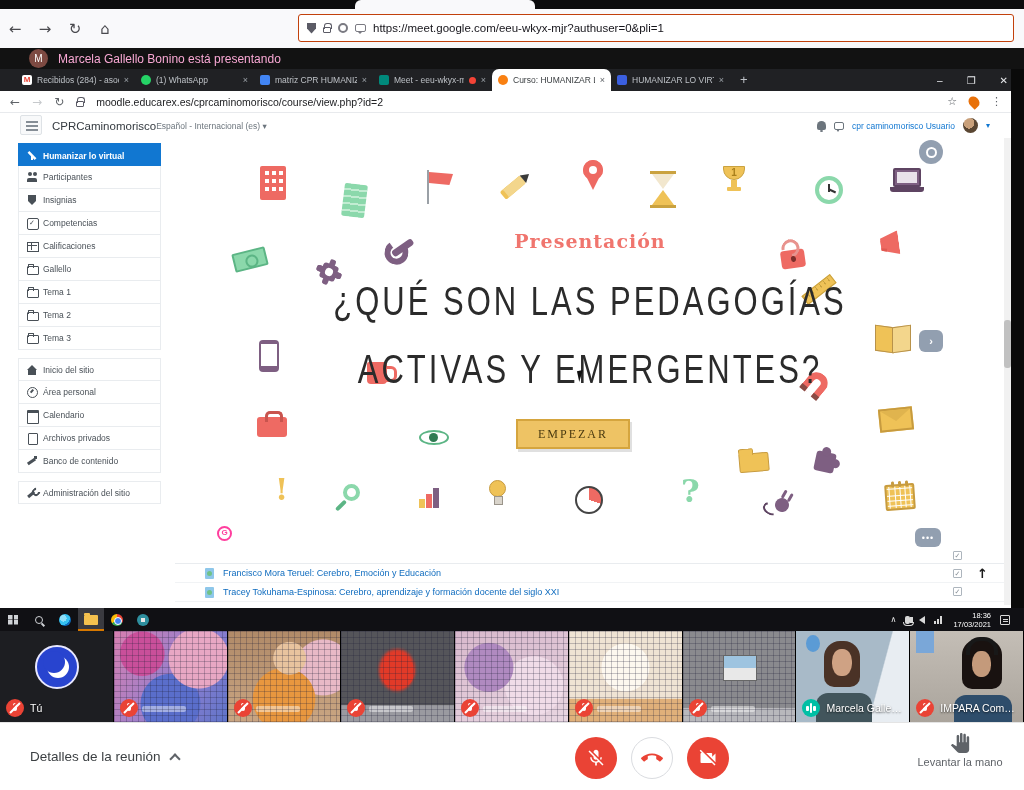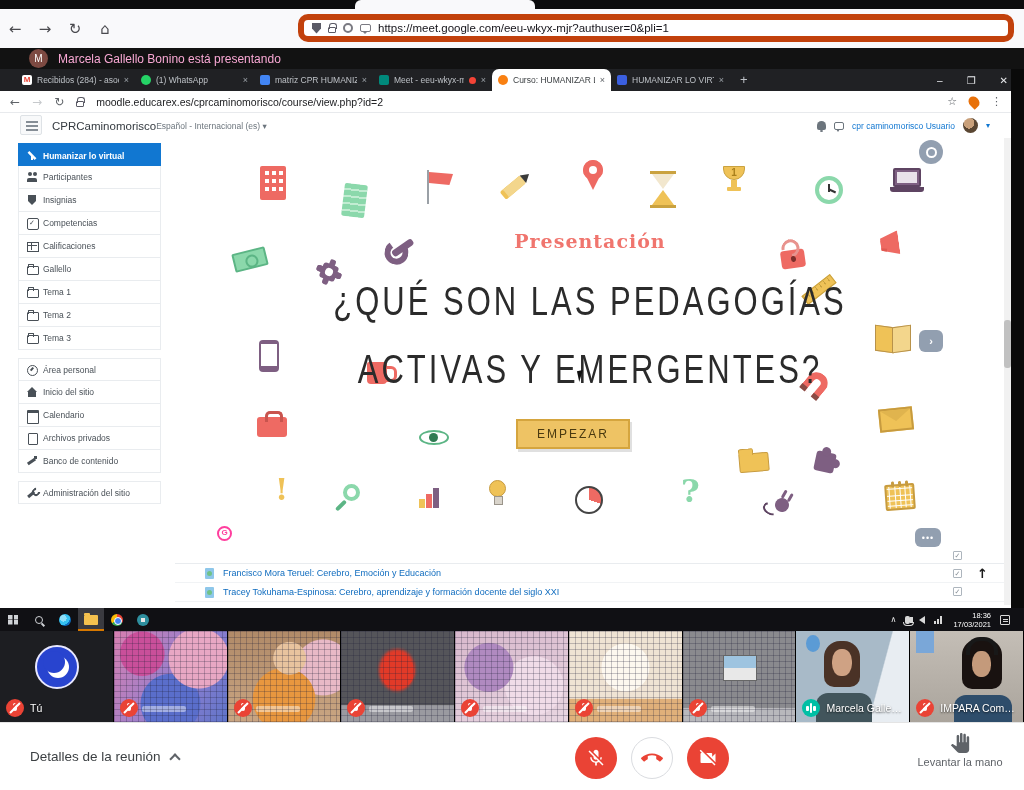--- a/index.html
+++ b/index.html
@@ -4,21 +4,21 @@
 <style>
 *{margin:0;padding:0;box-sizing:border-box}
 html,body{width:1024px;height:790px}
 body{position:relative;font-family:"Liberation Sans",sans-serif;background:#000;overflow:hidden}
 .abs{position:absolute}
 
 #ff-tabstrip{left:0;top:0;width:1024px;height:9px;background:#0c0c0d}
 #ff-activetab{left:355px;top:0;width:180px;height:9px;background:#f9f9fb;border-radius:6px 6px 0 0}
 #ff-toolbar{left:0;top:9px;width:1024px;height:39px;background:#f9f9fb;display:flex;align-items:center}
 .ff-nav{color:#4a4a4f;font-size:15px;width:30px;text-align:center;font-family:"DejaVu Sans",sans-serif}
-#ff-urlbar{position:absolute;left:298px;top:5px;width:716px;height:28px;background:#fff;border:6px solid #c2410c;border-radius:10px;display:flex;align-items:center;padding:0 8px;gap:7px}
+#ff-urlbar{position:absolute;left:298px;top:5px;width:716px;height:28px;background:#fff;border:1px solid #c2410c;border-radius:3px;display:flex;align-items:center;padding:0 8px;gap:7px}
 .shield{width:9px;height:11px;background:#5b5b66;clip-path:polygon(0 0,100% 0,100% 55%,50% 100%,0 55%)}
 .lockicon{width:8px;height:6px;border:1px solid #5b5b66;border-radius:1px;position:relative;margin-top:4px}
 .lockicon::before{content:"";position:absolute;width:6px;height:5px;border:1px solid #5b5b66;border-bottom:none;border-radius:3px 3px 0 0;left:0;top:-5px}
 .ext1{width:10px;height:10px;border-radius:50%;border:2px solid #7a7a82}
 .ext2{width:11px;height:8px;border:1.5px solid #7a7a82;border-radius:2px;position:relative}
 .ext2::after{content:"";position:absolute;left:1px;bottom:-3px;border-left:3px solid transparent;border-right:3px solid transparent;border-top:3px solid #7a7a82}
 #ff-url{font-size:11.5px;color:#15141a;white-space:nowrap;overflow:hidden}
 
 #banner{left:0;top:48px;width:1024px;height:21px;background:#121212;display:flex;align-items:center}
 #banner-avatar{position:absolute;left:29px;top:1px;width:19px;height:19px;border-radius:50%;background:#7d4a42;color:#fff;font-size:10px;display:flex;align-items:center;justify-content:center}
@@ -93,21 +93,21 @@
 .si-brush::before{left:0;top:4px;width:9px;height:3px;background:currentColor;transform:rotate(-35deg)}
 .si-brush::after{left:7px;top:0;width:3px;height:3px;background:currentColor}
 .si-wrench::before{left:0;top:5px;width:8px;height:2.5px;background:currentColor;transform:rotate(-40deg)}
 .si-wrench::after{left:5px;top:0;width:4px;height:4px;border:2px solid currentColor;border-radius:50%;border-top-color:transparent;transform:rotate(45deg)}
 
 #canvas{position:absolute;left:175px;top:0;width:830px;height:412px;background:#fff;overflow:hidden}
 #kicker{position:absolute;left:0;top:92px;width:100%;text-align:center;font-family:"DejaVu Serif",serif;font-weight:bold;font-size:19px;color:#f0756e;letter-spacing:1px}
 .bigtitle{position:absolute;left:0;width:100%;text-align:center;font-size:31px;color:#2b2b2b;letter-spacing:3px;transform:scaleY(1.3);font-weight:400;font-family:"Liberation Sans",sans-serif}
 #title1{top:146px}
 #title2{top:214px}
-#startbtn{position:absolute;left:341px;top:281px;width:114px;height:30px;background:#eec364;border:2px solid #d5a53e;box-shadow:2px 3px 0 rgba(0,0,0,.12);color:#4a3a10;font-family:Liberation Sans, sans-serif;font-size:12px;letter-spacing:2px;display:flex;align-items:center;justify-content:center}
+#startbtn{position:absolute;left:341px;top:281px;width:114px;height:30px;background:#eec364;border:2px solid #d5a53e;box-shadow:2px 3px 0 rgba(0,0,0,.12);color:#4a3a10;font-family:Liberation Serif, serif;font-size:12px;letter-spacing:2px;display:flex;align-items:center;justify-content:center}
 .gbtn{position:absolute;background:#8492a6;opacity:.88;color:#fff;display:flex;align-items:center;justify-content:center}
 #gbtn-top{left:744px;top:2px;width:24px;height:24px;border-radius:50%}
 #gbtn-top::before{content:"";width:7px;height:7px;border:2px solid #fff;border-radius:50%}
 #gbtn-next{left:744px;top:192px;width:24px;height:22px;border-radius:6px;font-size:11px;font-weight:bold}
 #gbtn-dots{left:740px;top:390px;width:26px;height:19px;border-radius:6px;font-size:9px;letter-spacing:1px}
 #glogo{position:absolute;left:42px;top:388px;width:15px;height:15px;border:2.5px solid #ff3e9e;border-radius:50%;color:#ff3e9e;font-size:8px;font-weight:bold;text-align:center;line-height:10px}
 #cursor{position:absolute;left:403px;top:232px;width:0;height:0;border-left:6px solid #111;border-right:4px solid transparent;border-bottom:11px solid transparent;transform:rotate(-12deg)}
 
 .dd{position:absolute}
 .dd::before,.dd::after{content:"";position:absolute}
@@ -385,26 +385,26 @@
     <div class="sb-item">
         <span class="si si-folder"></span>
         <span>Tema 2</span>
       </div>
     <div class="sb-item">
         <span class="si si-folder"></span>
         <span>Tema 3</span>
       </div>
     <div class="sb-gap"></div>
     <div class="sb-item">
+        <span class="si si-home"></span>
+        <span>Inicio del sitio</span>
+      </div>
+    <div class="sb-item">
         <span class="si si-dash"></span>
         <span>Área personal</span>
-      </div>
-    <div class="sb-item">
-        <span class="si si-home"></span>
-        <span>Inicio del sitio</span>
       </div>
     <div class="sb-item">
         <span class="si si-cal"></span>
         <span>Calendario</span>
       </div>
     <div class="sb-item">
         <span class="si si-file"></span>
         <span>Archivos privados</span>
       </div>
     <div class="sb-item">

